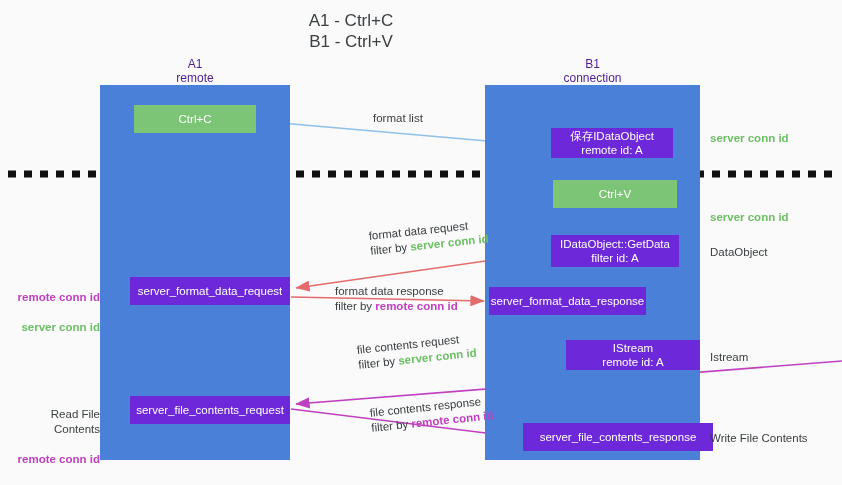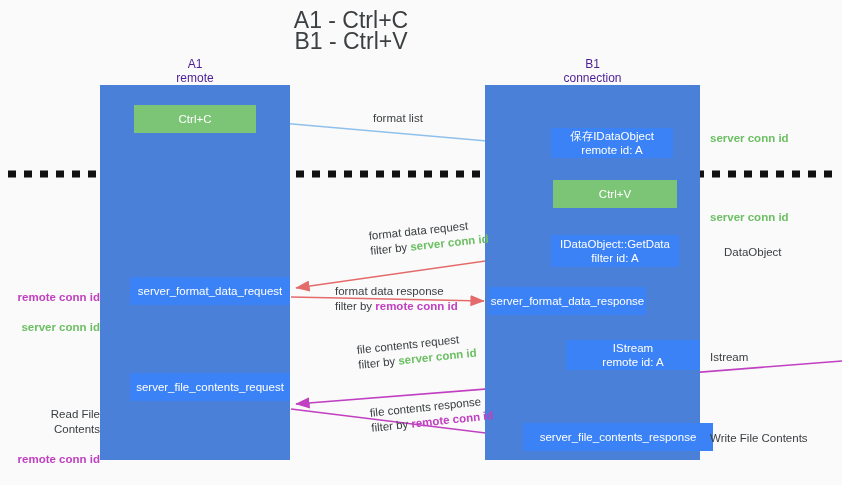--- a/index.html
+++ b/index.html
@@ -19,21 +19,21 @@
     position: absolute;
     inset: 0;
   }
   .abs { position: absolute; }
 
   
   #title {
     left: 0; top: 10px;
     width: 702px;
     text-align: center;
-    font-size: 23px;
+    font-size: 17px;
     line-height: 21px;
     color: #3c4043;
     white-space: pre-line;
   }
 
   
   .lane-header {
     text-align: center;
     font-size: 12px;
     line-height: 14px;
@@ -58,30 +58,30 @@
     align-items: center;
     justify-content: center;
     color: #ffffff;
     font-size: 11.5px;
     line-height: 14px;
     text-align: center;
     white-space: pre-line;
     padding: 10px 4px;
   }
   .node.green  { background: #7cc576; }
-  .node.orange { background: #3b82f6; }
+  .node.orange { background: #6d28d9; }
 
   #node-ctrl-c      { left: 134px; top: 105px; width: 122px; height: 28px; }
   #node-save-ido    { left: 551px; top: 128px; width: 122px; height: 30px; }
   #node-ctrl-v      { left: 553px; top: 180px; width: 124px; height: 28px; }
   #node-getdata     { left: 551px; top: 235px; width: 128px; height: 32px; }
   #node-req-fmt     { left: 130px; top: 277px; width: 160px; height: 28px; }
   #node-resp-fmt    { left: 489px; top: 287px; width: 157px; height: 28px; }
   #node-istream     { left: 566px; top: 340px; width: 134px; height: 30px; }
-  #node-req-file    { left: 130px; top: 373px; width: 160px; height: 28px; }
+  #node-req-file    { left: 130px; top: 396px; width: 160px; height: 28px; }
   #node-resp-file   { left: 523px; top: 423px; width: 190px; height: 28px; }
 
   
   .edge-label {
     font-size: 11.5px;
     line-height: 15px;
     color: #3c4043;
     white-space: nowrap;
   }
   .edge-label .hl-server { color: #6cbf63; font-weight: bold; }
@@ -98,21 +98,21 @@
     font-size: 11.5px;
     line-height: 15px;
     white-space: pre-line;
   }
   .conn-server { color: #6cbf63; font-weight: bold; }
   .conn-remote { color: #c13fc1; font-weight: bold; }
   .plain-note  { color: #3c4043; }
 
   #note-server-1 { left: 710px; top: 131px; }
   #note-server-2 { left: 710px; top: 210px; }
-  #note-dataobject { left: 710px; top: 245px; margin-left: 14px; }
+  #note-dataobject { left: 710px; top: 245px; }
   #note-istream { left: 710px; top: 350px; }
   #note-write-file { left: 710px; top: 431px; }
 
   #note-left-conn {
     left: 8px; top: 275px; width: 92px; text-align: right;
   }
   #note-left-read {
     left: 4px; top: 392px; width: 96px; text-align: right;
   }
   .stack-line { display: block; }

